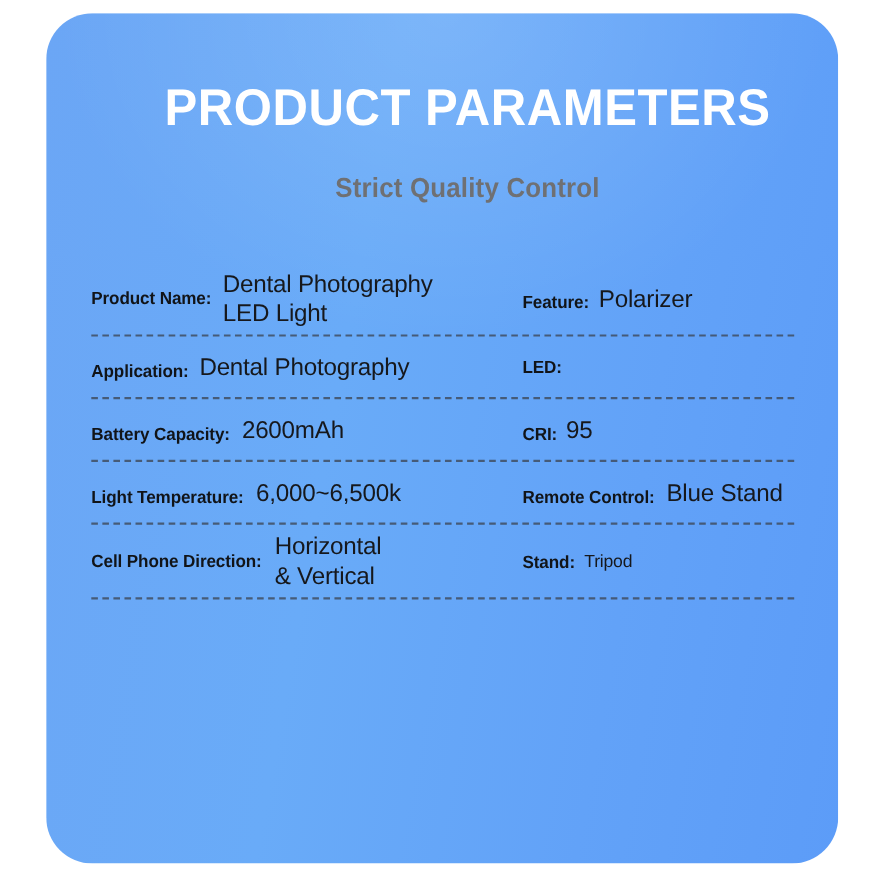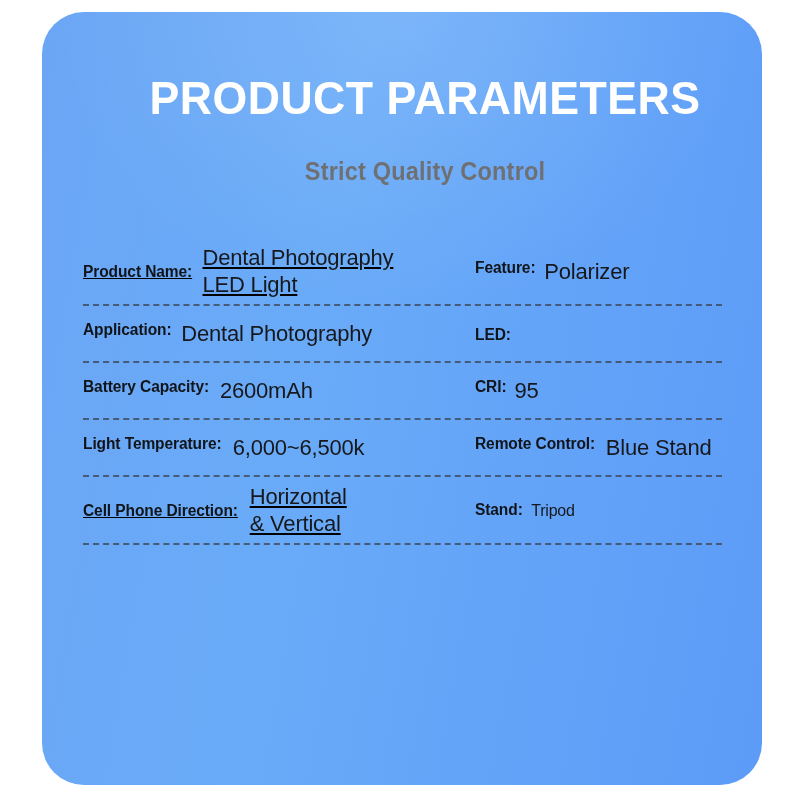--- a/index.html
+++ b/index.html
@@ -75,21 +75,21 @@
     left: 0;
     right: 2px;
     bottom: 0;
     height: 0;
     border-bottom: 2px dashed #3f4b5c;
     opacity: 0.82;
   }
 
   .spec-cell {
     display: flex;
-    align-items: flex-start;
+    align-items: flex-end;
     box-sizing: border-box;
     padding-right: 6px;
   }
 
   .cell-left  { width: 392px; flex: 0 0 392px; }
   .cell-right { flex: 1 1 auto; }
   .cell-full  { width: 100%; flex: 1 1 auto; }
 
   .spec-label {
     color: #111418;
@@ -108,21 +108,21 @@
     padding-left: 7px;
     line-height: 1.22;
     letter-spacing: -0.2px;
   }
 
   .spec-value.value-sm { font-size: 16px; }
 
   .spec-value.value-wrap { white-space: pre-line; }
 
   
-  .spec-cell.cell-stacked { align-items: center; text-decoration: underline; }
+  .spec-cell.cell-stacked { align-items: center; }
   .spec-cell.cell-stacked .spec-label { align-self: center; }
 </style>
 </head>
 <body>
 
 <div id="spec-card">
 
   <div id="card-header">
     <h1 id="page-title">PRODUCT PARAMETERS</h1>
     <div id="page-subtitle">Strict Quality Control</div>

